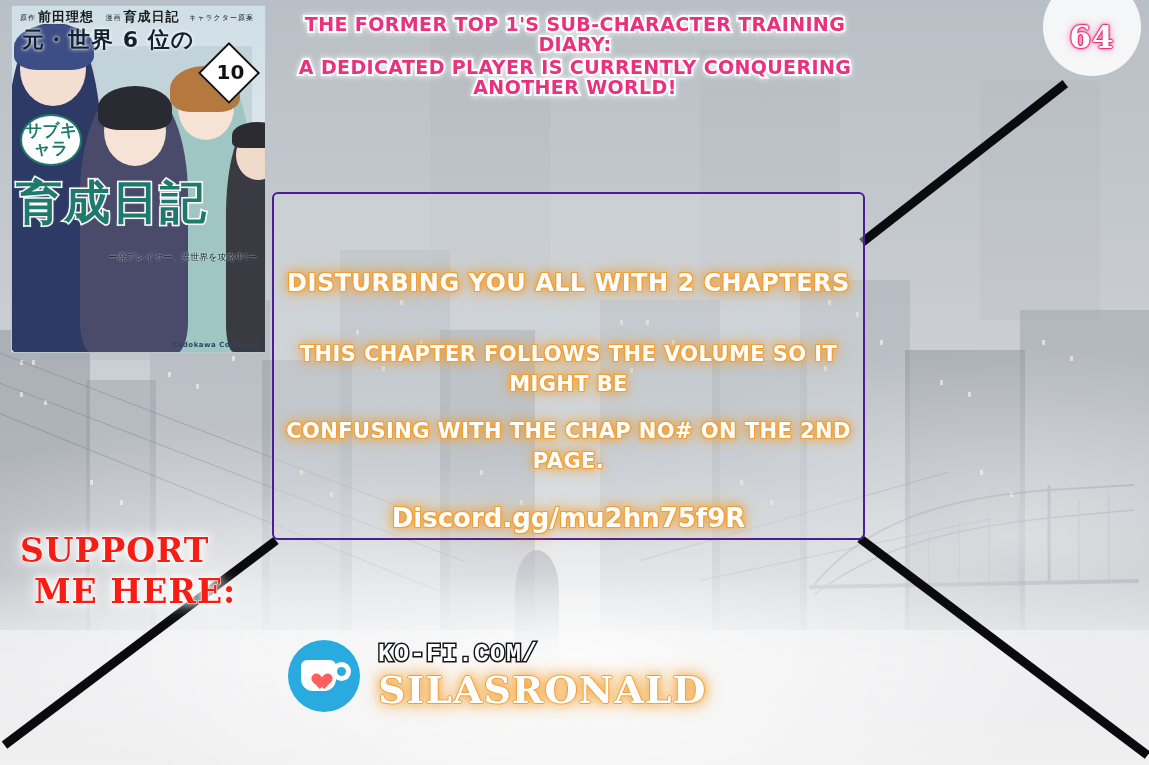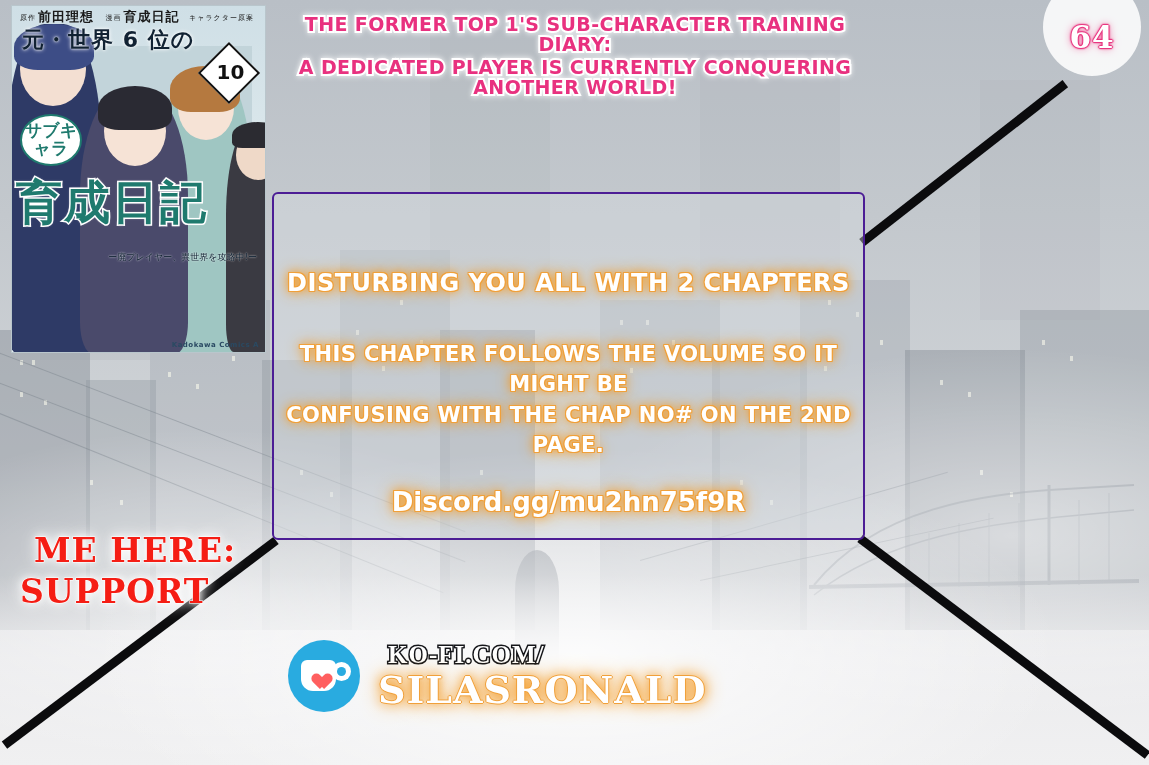--- a/index.html
+++ b/index.html
@@ -246,22 +246,22 @@
   .kofi-heart{
     position:absolute;left:20px;top:27px;width:19px;height:17px;
   }
   .kofi-heart:before,.kofi-heart:after{
     content:"";position:absolute;top:0;width:10px;height:15px;background:#ff5f5f;border-radius:6px 6px 0 0;
   }
   .kofi-heart:before{left:9px;transform:rotate(45deg);transform-origin:0 100%;}
   .kofi-heart:after{left:9px;transform:rotate(-45deg);transform-origin:100% 100%;}
   .kofi-text{display:flex;flex-direction:column;align-items:flex-start;}
   .kofi-domain{
-    font-family:Liberation Serif, serif;font-weight:bold;font-size:25px;letter-spacing:1px;
-    color:#ffffff;text-transform:uppercase;margin-left:10px;
+    font-family:Liberation Mono, monospace;font-weight:bold;font-size:25px;letter-spacing:1px;
+    color:#ffffff;text-transform:uppercase;
     -webkit-text-stroke:3px #15161a;paint-order:stroke fill;
   }
   .kofi-user{
     font-family:"DejaVu Serif",serif;font-weight:bold;font-size:38px;letter-spacing:1px;
     color:#ffffff;text-transform:uppercase;margin-top:-2px;
     text-shadow:
       -1px 0 0 #f0a03a,1px 0 0 #f0a03a,0 -1px 0 #f0a03a,0 1px 0 #f0a03a,
       0 0 11px #f59a21,0 0 20px #f59a21;
   }
 </style>
@@ -391,29 +391,29 @@
   <div class="header">
     <div class="header-line">The former top 1's sub-character training diary:</div>
     <div class="header-line">A dedicated player is currently conquering another world!</div>
   </div>
 
 
   <div class="notice-box">
     <div class="notice-body">
       <div class="glow-orange notice-l1">Disturbing you all with 2 chapters</div>
       <div class="glow-orange notice-l2">This chapter follows the volume so it might be</div>
-      <div class="glow-orange notice-l2" style="margin-top:0;">confusing with the chap no# on the 2nd page.</div>
+      <div class="glow-orange notice-l2" style="margin-top:16px;">confusing with the chap no# on the 2nd page.</div>
       <div class="notice-link">Discord.gg/mu2hn75f9R</div>
     </div>
   </div>
 
 
   <div class="support">
+    <div class="support-line">Support</div>
     <div class="support-line second">me here:</div>
-    <div class="support-line">Support</div>
   </div>
 
   <div class="kofi">
     <div class="kofi-logo">
       <div class="kofi-cup"></div>
       <div class="kofi-handle"></div>
       <div class="kofi-heart"></div>
     </div>
     <div class="kofi-text">
       <div class="kofi-domain">Ko-fi.com/</div>

